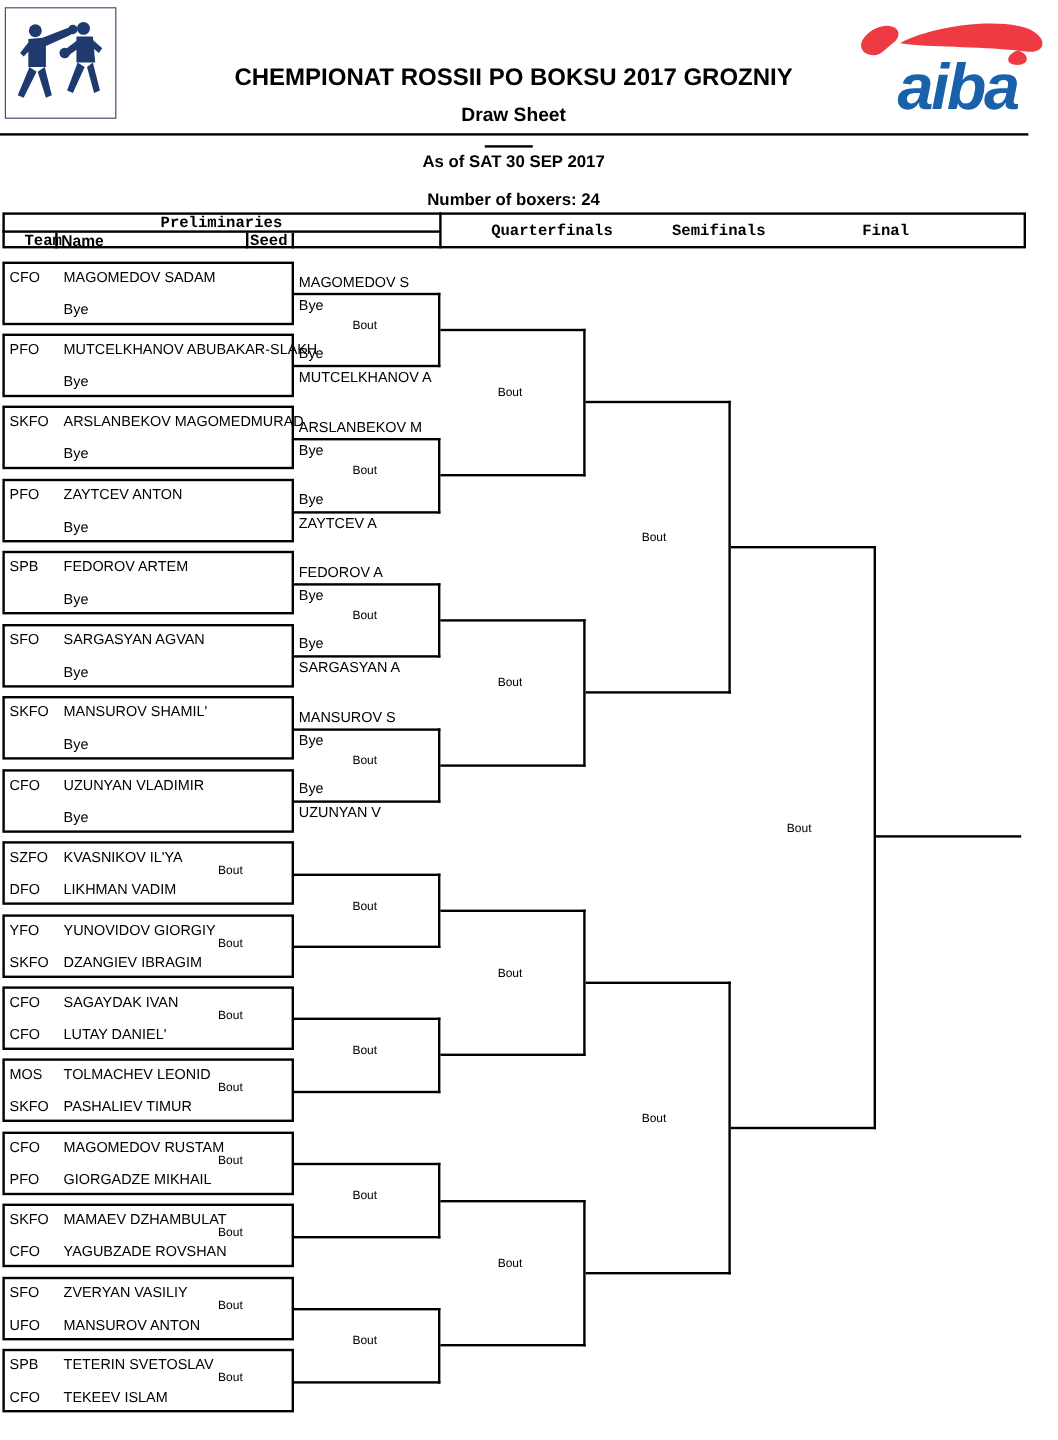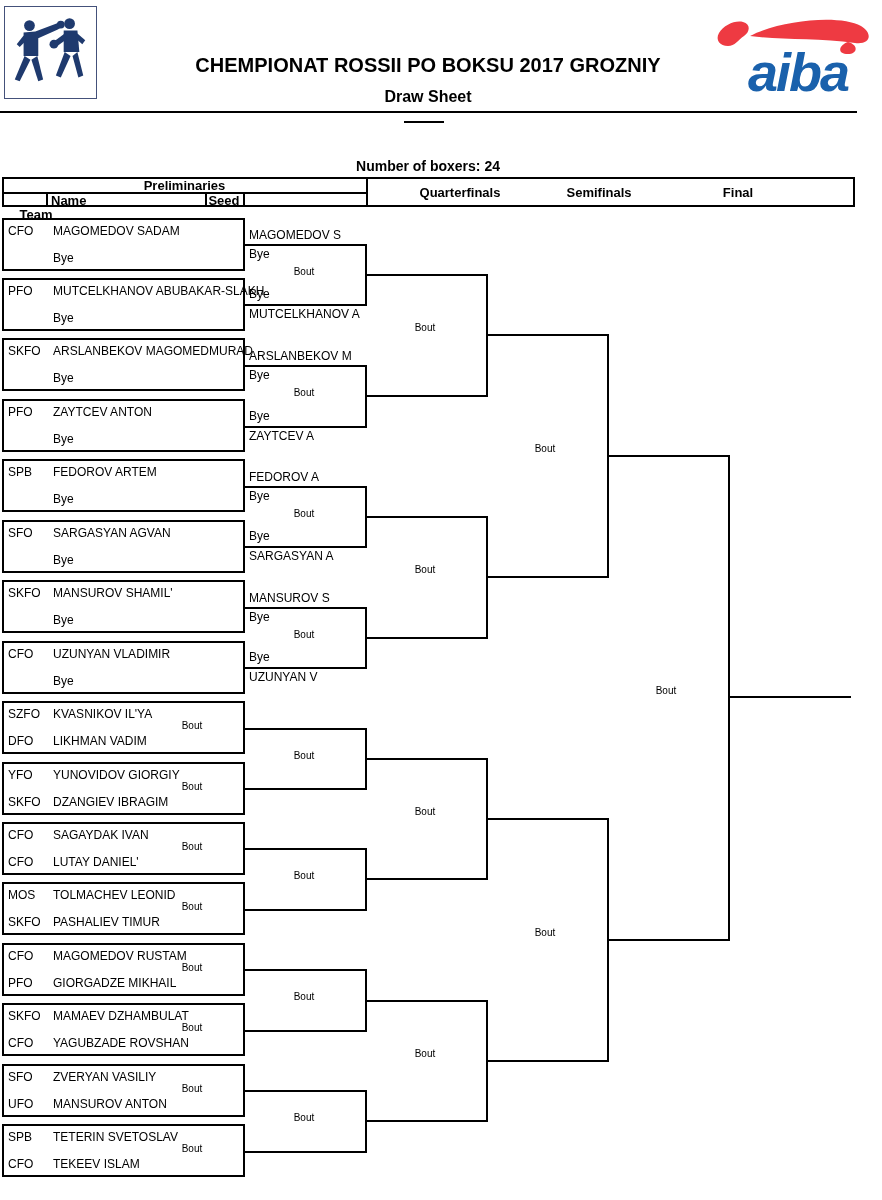--- a/index.html
+++ b/index.html
@@ -7,21 +7,21 @@
         font-family:"Liberation Sans",sans-serif;color:#000;}
   .abs{position:absolute;}
   .cwrap{position:absolute;left:0;width:856px;text-align:center;white-space:nowrap;}
   .b{font-weight:bold;}
   .t20{font-size:20px;line-height:22px;margin-top:48px;}
   .t16{font-size:16px;line-height:18px;}
   .t15{font-size:15px;line-height:17px;}
   .t14{font-size:14px;line-height:16px;}
   .t13{font-size:13px;line-height:14px;}
   .t12{font-size:12px;line-height:13px;white-space:nowrap;}
-  .ctr{text-align:center;}
+  .ctr{text-align:center;font-family:Liberation Mono, monospace;}
   .hline{position:absolute;background:#000;height:2px;}
   .vline{position:absolute;background:#000;width:2px;}
   .box{position:absolute;border:2px solid #000;box-sizing:border-box;background:#fff;}
   .brk{position:absolute;border-top:2px solid #000;border-right:2px solid #000;
        border-bottom:2px solid #000;box-sizing:border-box;}
   .pbox{left:2px;width:243px;height:53px;}
   .prow{position:absolute;left:4px;font-size:12px;white-space:nowrap;}
   .prow-top{top:4px;}
   .prow-bot{bottom:4px;}
   .team{display:inline-block;width:45px;}
@@ -65,31 +65,32 @@
     <path fill="#ee3a42" d="M150,30 C161,33 160,43 148,42 C139,41 141,33 150,30 Z"></path>
     <text x="100" y="79" text-anchor="middle" font-size="54" font-weight="bold" font-style="italic" letter-spacing="-2" fill="#1a61ac" font-family="Liberation Sans, sans-serif">aiba</text>
   </svg>
 
   <div class="cwrap b t20" style="top:6px">CHEMPIONAT ROSSII PO BOKSU 2017 GROZNIY</div>
   <div class="cwrap b t16" style="top:88px">Draw Sheet</div>
 
   <div class="hline" style="left:0;top:111px;width:857px"></div>
   <div class="hline" style="left:404px;top:121px;width:40px"></div>
 
+  <div class="cwrap b t14" style="top:126px">As of SAT 30 SEP 2017</div>
   <div class="cwrap b t14" style="top:158px">Number of boxers: 24</div>
 
   <div class="box" style="left:2px;top:177px;width:853px;height:30px"></div>
   <div class="vline" style="left:366px;top:177px;height:30px"></div>
   <div class="hline" style="left:2px;top:192px;width:365px"></div>
   <div class="vline" style="left:46px;top:194px;height:13px"></div>
   <div class="vline" style="left:205px;top:194px;height:13px"></div>
   <div class="vline" style="left:243px;top:194px;height:13px"></div>
 
   <div class="abs b t13 ctr" style="left:2px;top:179px;width:365px">Preliminaries</div>
-  <div class="abs b t13 ctr" style="left:2px;top:208px;width:68px">Team</div>
+  <div class="abs b t13 ctr" style="left:2px;top:194px;width:68px">Team</div>
   <div class="abs b t13" style="left:51px;top:194px">Name</div>
   <div class="abs b t13 ctr" style="left:205px;top:194px;width:38px">Seed</div>
   <div class="abs b t13 ctr" style="left:400px;top:186px;width:120px">Quarterfinals</div>
   <div class="abs b t13 ctr" style="left:539px;top:186px;width:120px">Semifinals</div>
   <div class="abs b t13 ctr" style="left:678px;top:186px;width:120px">Final</div>
 
   <div class="box pbox" style="top:218px">
     <div class="prow prow-top"><span class="team">CFO</span><span>MAGOMEDOV SADAM</span></div>
     <div class="prow prow-bot"><span class="team"></span><span>Bye</span></div>
   </div>

